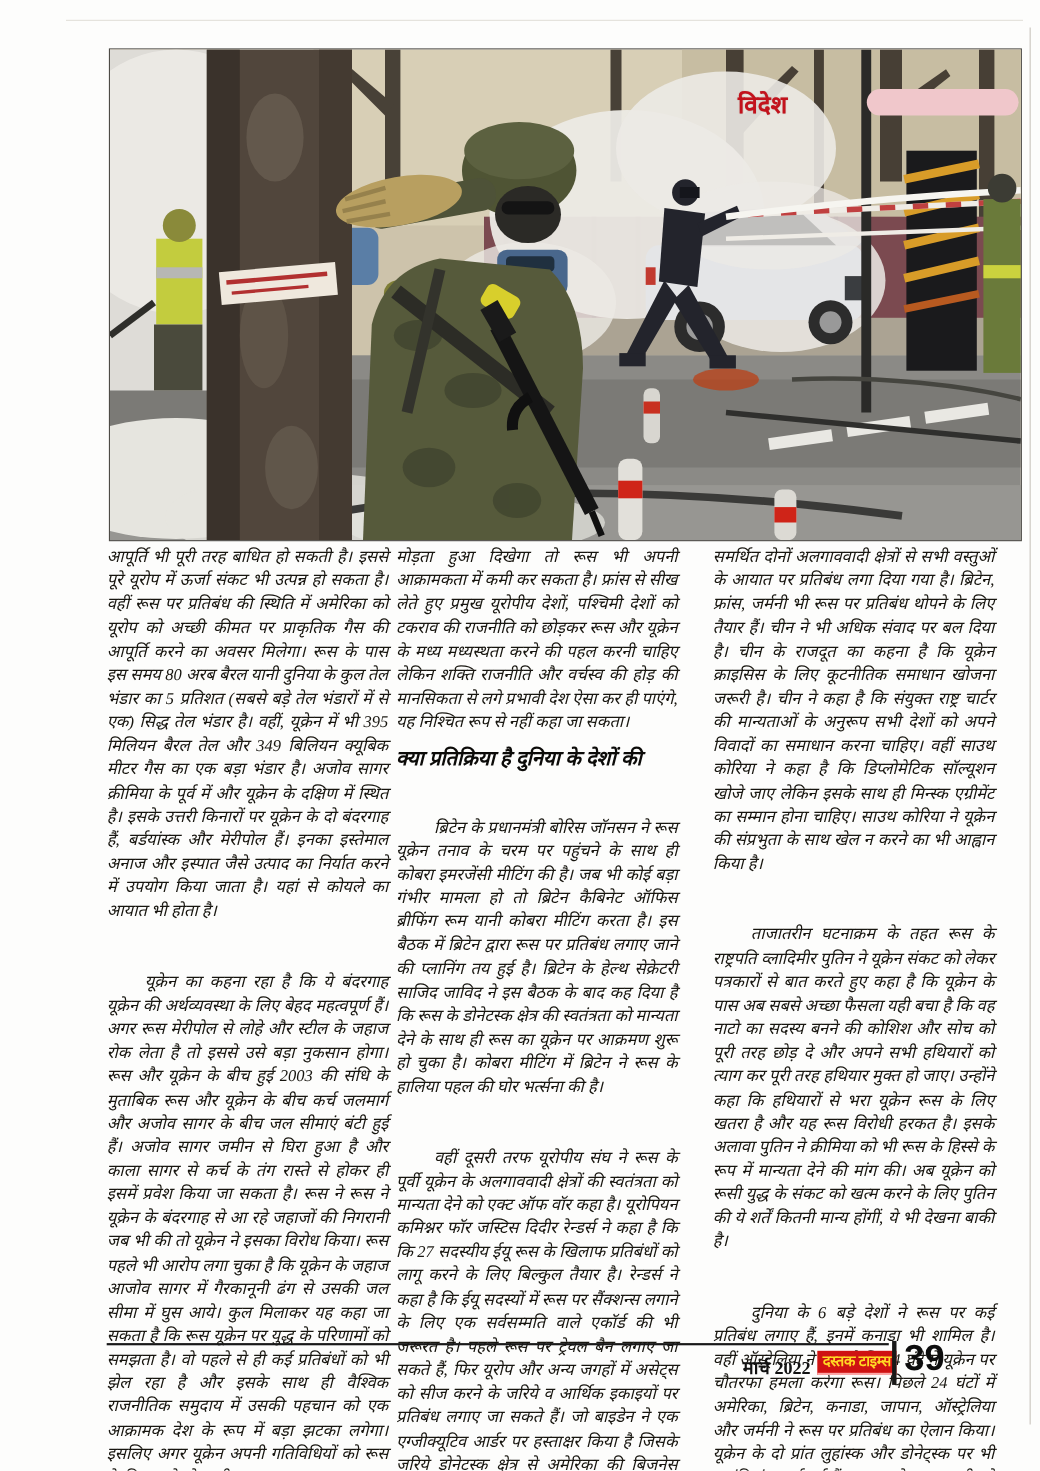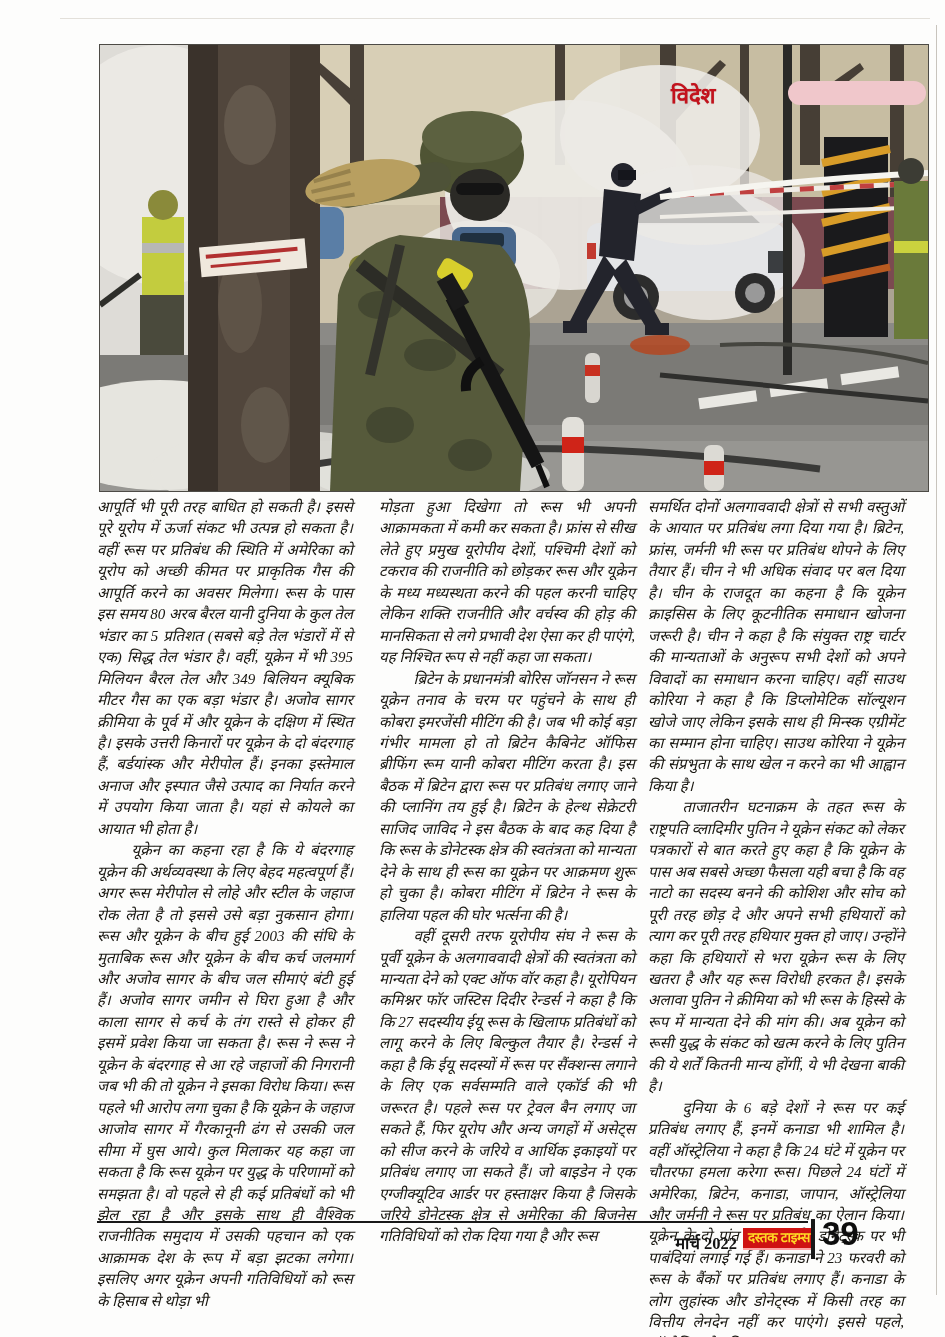--- a/index.html
+++ b/index.html
@@ -15,24 +15,24 @@
   .photo-wrap{position:absolute;left:99px;top:44px;width:828px;height:446px;border:1px solid #4d4b46;background:#e5e5e5;}
   .photo-wrap svg{display:block;}
   .section-label{position:absolute;left:571px;top:34px;font-weight:bold;font-size:22px;color:#c3121c;
     text-shadow:0 0 1px rgba(120,0,0,.4);}
   .pink-pill{position:absolute;left:688px;top:36px;width:138px;height:24px;background:#f0c7cb;border-radius:12px;}
 
   
   .col{position:absolute;top:497px;width:256px;height:716px;font-size:15px;line-height:21.45px;
     text-align:justify;color:#17150f;font-style:italic;}
   .col1{left:97px;}
-  .col2{left:379px;}
+  .col2{left:360px;}
   .col3{left:648px;}
   .col p{margin:0;}
-  .col p.ind{text-indent:2.3em;}
+  .col p.ind{text-indent:2.3em;margin-top:43px;}
   .col h3{margin:9px 0 5px 0;font-size:18.5px;line-height:22px;font-weight:bold;color:#0c0b09;
     font-family:"Liberation Sans","DejaVu Sans",sans-serif;letter-spacing:-.2px;}
 
   
   .rule{position:absolute;left:97px;top:1221px;width:711px;height:2px;background:#181818;}
   .vbar{position:absolute;left:811px;top:1219px;width:4px;height:40px;background:#181818;}
   .footer-date{position:absolute;left:612px;top:1231px;width:125px;text-align:right;
     font-weight:bold;font-size:16.5px;color:#121212;}
   .brand-badge{position:absolute;left:743px;top:1228px;background:#cf1212;color:#ffd824;
     font-weight:bold;font-size:13.5px;line-height:17px;padding:1px 5px 2px 5px;
@@ -241,20 +241,21 @@
     <div class="pink-pill"></div>
   </div>
 
   <div class="col col1">
     <p>आपूर्ति भी पूरी तरह बाधित हो सकती है। इससे पूरे यूरोप में ऊर्जा संकट भी उत्पन्न हो सकता है। वहीं रूस पर प्रतिबंध की स्थिति में अमेरिका को यूरोप को अच्छी कीमत पर प्राकृतिक गैस की आपूर्ति करने का अवसर मिलेगा। रूस के पास इस समय 80 अरब बैरल यानी दुनिया के कुल तेल भंडार का 5 प्रतिशत (सबसे बड़े तेल भंडारों में से एक) सिद्ध तेल भंडार है। वहीं, यूक्रेन में भी 395 मिलियन बैरल तेल और 349 बिलियन क्यूबिक मीटर गैस का एक बड़ा भंडार है। अजोव सागर क्रीमिया के पूर्व में और यूक्रेन के दक्षिण में स्थित है। इसके उत्तरी किनारों पर यूक्रेन के दो बंदरगाह हैं, बर्डयांस्क और मेरीपोल हैं। इनका इस्तेमाल अनाज और इस्पात जैसे उत्पाद का निर्यात करने में उपयोग किया जाता है। यहां से कोयले का आयात भी होता है।</p>
     <p class="ind">यूक्रेन का कहना रहा है कि ये बंदरगाह यूक्रेन की अर्थव्यवस्था के लिए बेहद महत्वपूर्ण हैं। अगर रूस मेरीपोल से लोहे और स्टील के जहाज रोक लेता है तो इससे उसे बड़ा नुकसान होगा। रूस और यूक्रेन के बीच हुई 2003 की संधि के मुताबिक रूस और यूक्रेन के बीच कर्च जलमार्ग और अजोव सागर के बीच जल सीमाएं बंटी हुई हैं। अजोव सागर जमीन से घिरा हुआ है और काला सागर से कर्च के तंग रास्ते से होकर ही इसमें प्रवेश किया जा सकता है। रूस ने रूस ने यूक्रेन के बंदरगाह से आ रहे जहाजों की निगरानी जब भी की तो यूक्रेन ने इसका विरोध किया। रूस पहले भी आरोप लगा चुका है कि यूक्रेन के जहाज आजोव सागर में गैरकानूनी ढंग से उसकी जल सीमा में घुस आये। कुल मिलाकर यह कहा जा सकता है कि रूस यूक्रेन पर युद्ध के परिणामों को समझता है। वो पहले से ही कई प्रतिबंधों को भी झेल रहा है और इसके साथ ही वैश्विक राजनीतिक समुदाय में उसकी पहचान को एक आक्रामक देश के रूप में बड़ा झटका लगेगा। इसलिए अगर यूक्रेन अपनी गतिविधियों को रूस के हिसाब से थोड़ा भी</p>
   </div>
 
   <div class="col col2">
     <p>मोड़ता हुआ दिखेगा तो रूस भी अपनी आक्रामकता में कमी कर सकता है। फ्रांस से सीख लेते हुए प्रमुख यूरोपीय देशों, पश्चिमी देशों को टकराव की राजनीति को छोड़कर रूस और यूक्रेन के मध्य मध्यस्थता करने की पहल करनी चाहिए लेकिन शक्ति राजनीति और वर्चस्व की होड़ की मानसिकता से लगे प्रभावी देश ऐसा कर ही पाएंगे, यह निश्चित रूप से नहीं कहा जा सकता।</p>
+    <h3>क्या प्रतिक्रिया है दुनिया के देशों की</h3>
     <p class="ind">ब्रिटेन के प्रधानमंत्री बोरिस जॉनसन ने रूस यूक्रेन तनाव के चरम पर पहुंचने के साथ ही कोबरा इमरजेंसी मीटिंग की है। जब भी कोई बड़ा गंभीर मामला हो तो ब्रिटेन कैबिनेट ऑफिस ब्रीफिंग रूम यानी कोबरा मीटिंग करता है। इस बैठक में ब्रिटेन द्वारा रूस पर प्रतिबंध लगाए जाने की प्लानिंग तय हुई है। ब्रिटेन के हेल्थ सेक्रेटरी साजिद जाविद ने इस बैठक के बाद कह दिया है कि रूस के डोनेटस्क क्षेत्र की स्वतंत्रता को मान्यता देने के साथ ही रूस का यूक्रेन पर आक्रमण शुरू हो चुका है। कोबरा मीटिंग में ब्रिटेन ने रूस के हालिया पहल की घोर भर्त्सना की है।</p>
     <p class="ind">वहीं दूसरी तरफ यूरोपीय संघ ने रूस के पूर्वी यूक्रेन के अलगाववादी क्षेत्रों की स्वतंत्रता को मान्यता देने को एक्ट ऑफ वॉर कहा है। यूरोपियन कमिश्नर फॉर जस्टिस दिदीर रेन्डर्स ने कहा है कि कि 27 सदस्यीय ईयू रूस के खिलाफ प्रतिबंधों को लागू करने के लिए बिल्कुल तैयार है। रेन्डर्स ने कहा है कि ईयू सदस्यों में रूस पर सैंक्शन्स लगाने के लिए एक सर्वसम्मति वाले एकॉर्ड की भी जरूरत है। पहले रूस पर ट्रेवल बैन लगाए जा सकते हैं, फिर यूरोप और अन्य जगहों में असेट्स को सीज करने के जरिये व आर्थिक इकाइयों पर प्रतिबंध लगाए जा सकते हैं। जो बाइडेन ने एक एग्जीक्यूटिव आर्डर पर हस्ताक्षर किया है जिसके जरिये डोनेटस्क क्षेत्र से अमेरिका की बिजनेस गतिविधियों को रोक दिया गया है और रूस</p>
   </div>
 
   <div class="col col3">
     <p>समर्थित दोनों अलगाववादी क्षेत्रों से सभी वस्तुओं के आयात पर प्रतिबंध लगा दिया गया है। ब्रिटेन, फ्रांस, जर्मनी भी रूस पर प्रतिबंध थोपने के लिए तैयार हैं। चीन ने भी अधिक संवाद पर बल दिया है। चीन के राजदूत का कहना है कि यूक्रेन क्राइसिस के लिए कूटनीतिक समाधान खोजना जरूरी है। चीन ने कहा है कि संयुक्त राष्ट्र चार्टर की मान्यताओं के अनुरूप सभी देशों को अपने विवादों का समाधान करना चाहिए। वहीं साउथ कोरिया ने कहा है कि डिप्लोमेटिक सॉल्यूशन खोजे जाए लेकिन इसके साथ ही मिन्स्क एग्रीमेंट का सम्मान होना चाहिए। साउथ कोरिया ने यूक्रेन की संप्रभुता के साथ खेल न करने का भी आह्वान किया है।</p>
     <p class="ind">ताजातरीन घटनाक्रम के तहत रूस के राष्ट्रपति व्लादिमीर पुतिन ने यूक्रेन संकट को लेकर पत्रकारों से बात करते हुए कहा है कि यूक्रेन के पास अब सबसे अच्छा फैसला यही बचा है कि वह नाटो का सदस्य बनने की कोशिश और सोच को पूरी तरह छोड़ दे और अपने सभी हथियारों को त्याग कर पूरी तरह हथियार मुक्त हो जाए। उन्होंने कहा कि हथियारों से भरा यूक्रेन रूस के लिए खतरा है और यह रूस विरोधी हरकत है। इसके अलावा पुतिन ने क्रीमिया को भी रूस के हिस्से के रूप में मान्यता देने की मांग की। अब यूक्रेन को रूसी युद्ध के संकट को खत्म करने के लिए पुतिन की ये शर्तें कितनी मान्य होंगीं, ये भी देखना बाकी है।</p>
     <p class="ind">दुनिया के 6 बड़े देशों ने रूस पर कई प्रतिबंध लगाए हैं, इनमें कनाडा भी शामिल है। वहीं ऑस्ट्रेलिया ने कहा है कि 24 घंटे में यूक्रेन पर चौतरफा हमला करेगा रूस। पिछले 24 घंटों में अमेरिका, ब्रिटेन, कनाडा, जापान, ऑस्ट्रेलिया और जर्मनी ने रूस पर प्रतिबंध का ऐलान किया। यूक्रेन के दो प्रांत लुहांस्क और डोनेट्स्क पर भी पाबंदियां लगाई गई हैं। कनाडा ने 23 फरवरी को रूस के बैंकों पर प्रतिबंध लगाए हैं। कनाडा के लोग लुहांस्क और डोनेट्स्क में किसी तरह का वित्तीय लेनदेन नहीं कर पाएंगे। इससे पहले, ऑस्ट्रेलिया ने पुतिन</p>
   </div>
 

